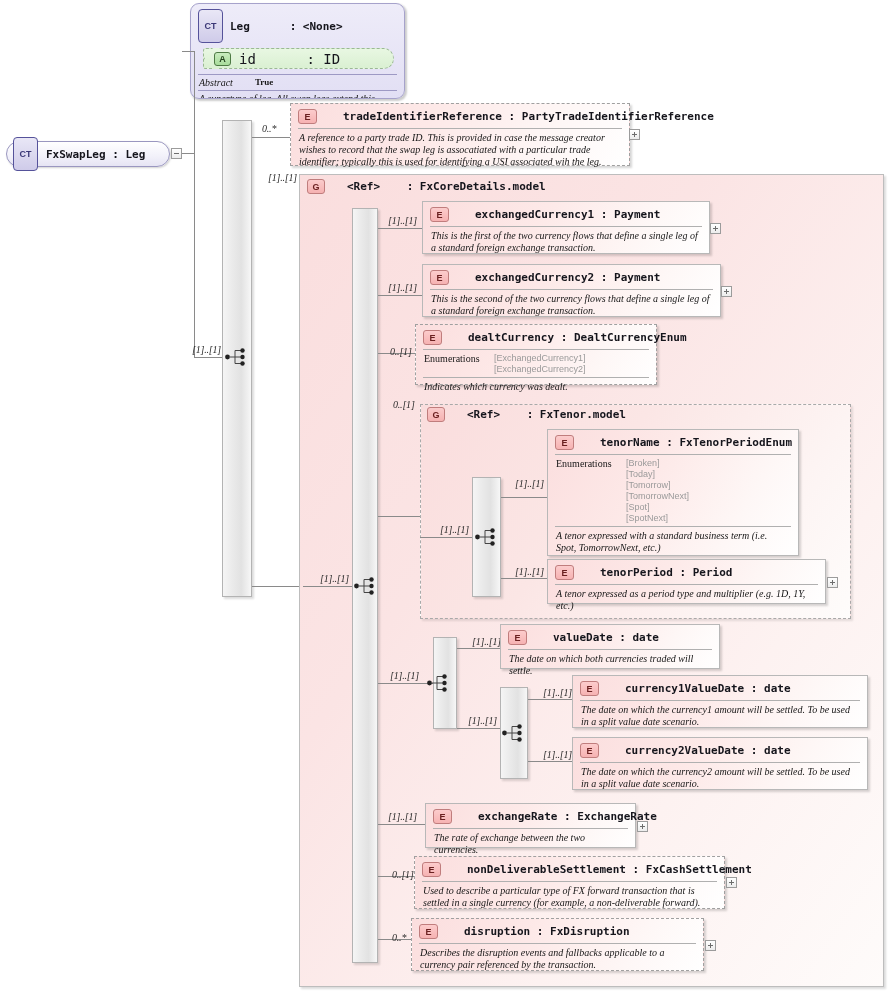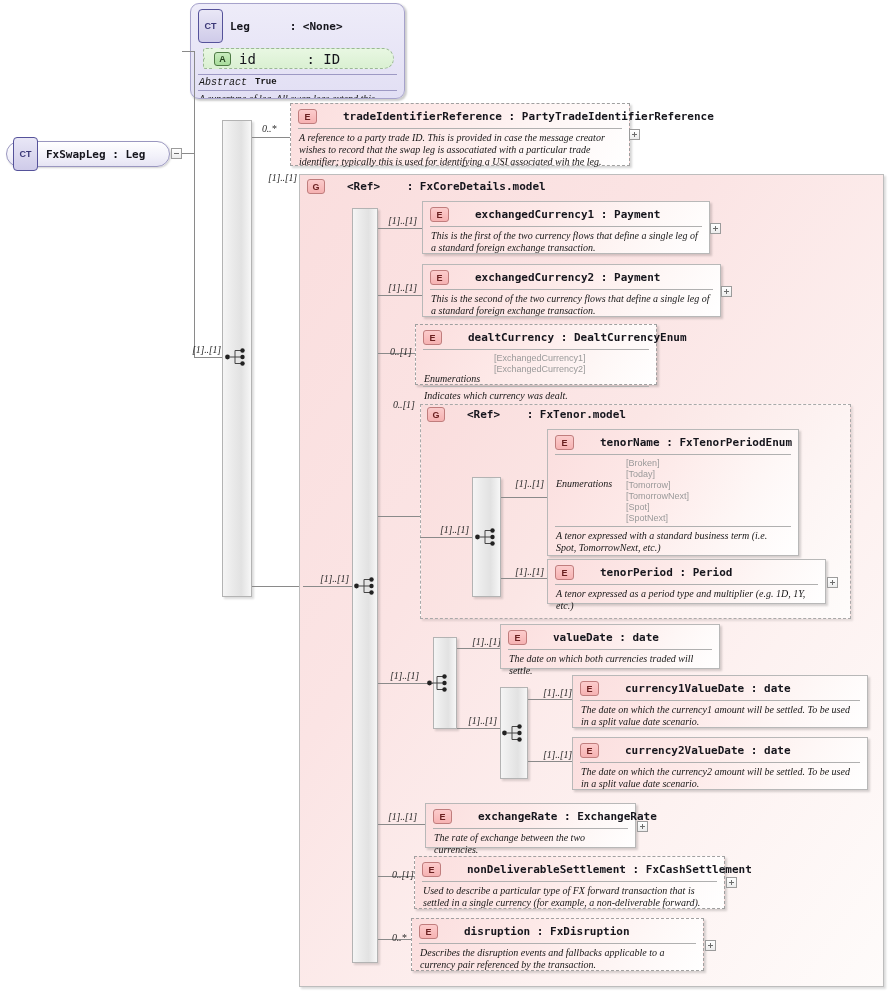--- a/index.html
+++ b/index.html
@@ -120,21 +120,21 @@
     margin-left:7px;
   }
   .attr-name {
     margin-left:8px;
     font-family:"DejaVu Sans Mono", monospace;
     font-size:14px; color:#15151c; white-space:pre;
   }
   .tb-sep { border-top:1px solid #9d99c4; margin:0 7px; }
   .tb-prop {
     display:flex; padding:2px 8px 2px 8px;
-    font-family:Liberation Mono, monospace; font-size:10px; color:#161616;
+    font-family:Liberation Serif, serif; font-size:10px; color:#161616;
   }
   .tb-prop .k { font-style:italic; width:56px; }
   .tb-prop .v { font-weight:bold; font-size:9px;text-align:right; }
   .tb-doc {
     padding:2px 8px 5px 8px;
     font-family:"Liberation Serif", serif;
     font-style:italic; font-size:10px; color:#161616;
     line-height:1.18;
   }
 
@@ -197,21 +197,21 @@
   .e-doc {
     padding:3px 8px 4px 8px;
     font-family:"Liberation Serif", serif;
     font-style:italic; font-size:10px; color:#161616;
     line-height:1.2;
   }
   .e-enum {
     display:flex; padding:3px 8px 2px 8px;
     font-family:"Liberation Serif", serif; font-size:10px;
   }
-  .e-enum .k { font-style:italic; color:#161616; width:70px; flex:none;margin-top:20px; }
+  .e-enum .k { color:#161616; width:70px; flex:none; }
   .e-enum .vals {
     font-family:"Liberation Sans", sans-serif;
     font-size:9px; color:#9a9a9a; line-height:1.22;
   }
 
   
   .compbar {
     position:absolute;
     background:linear-gradient(to right,#f5f5f5 0%,#eaeaea 35%,#e2e2e2 65%,#f7f7f7 100%);
     border:1px solid #b3b3b3;

